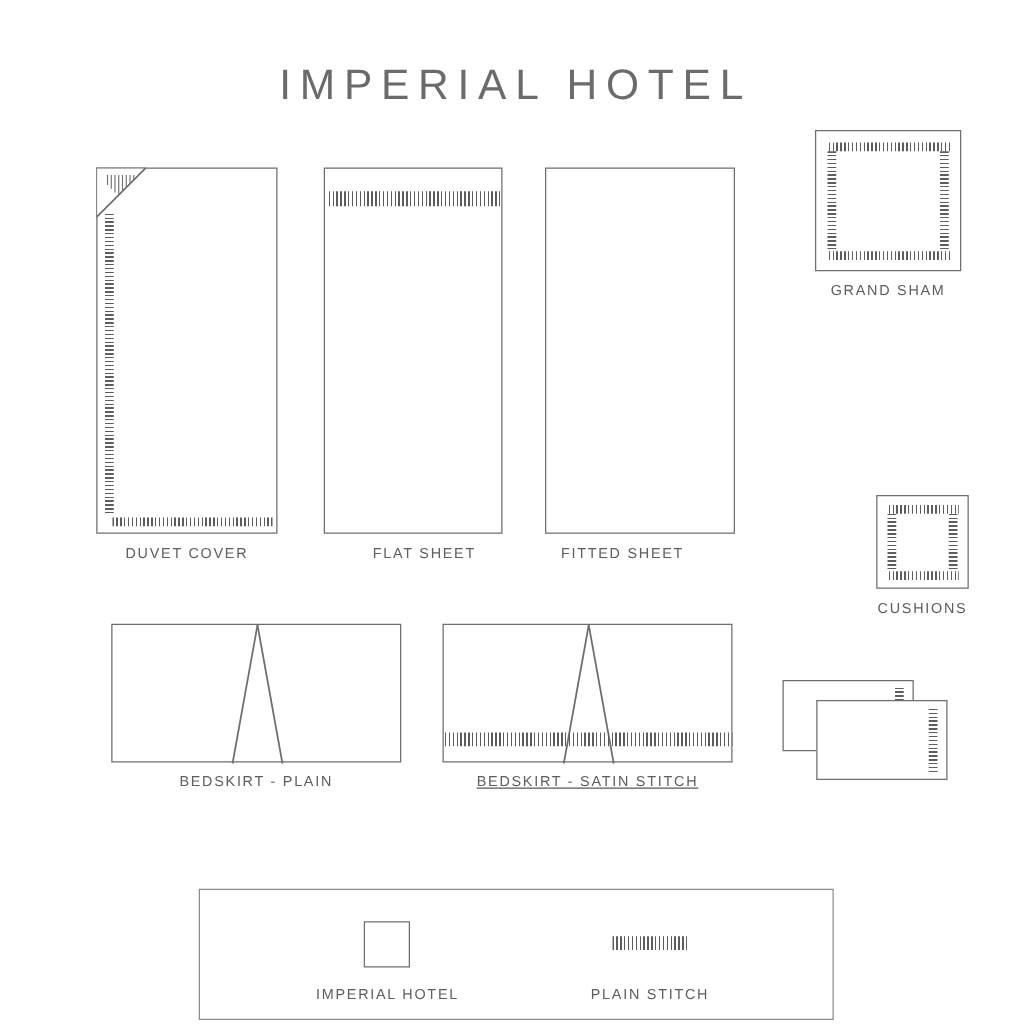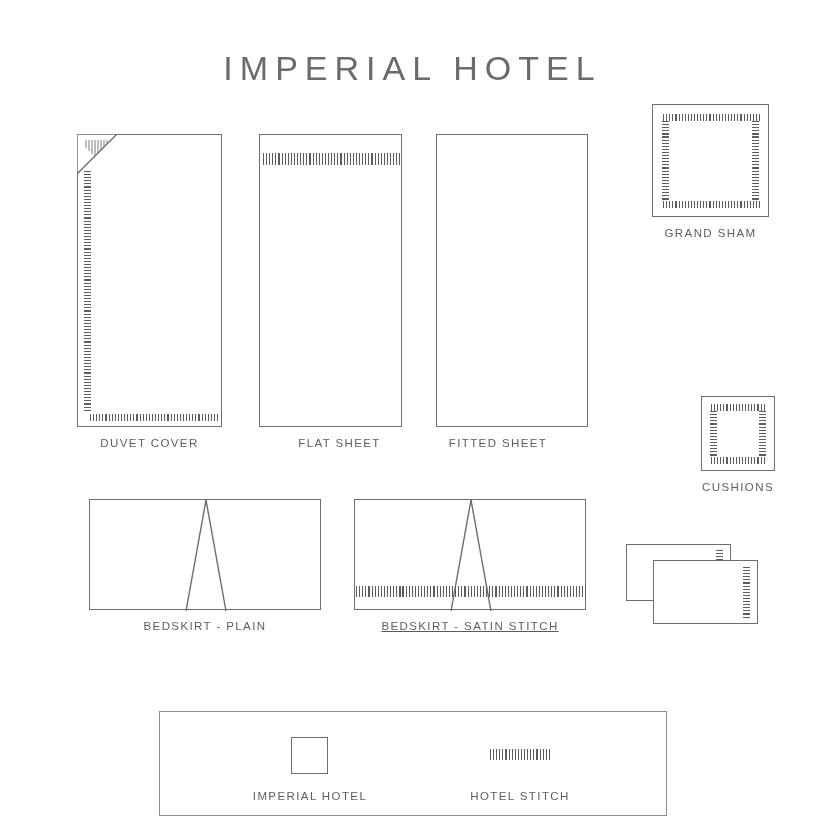--- a/index.html
+++ b/index.html
@@ -202,16 +202,16 @@
     </div>
   </div>
 
   <div class="legend" style="left:159px; top:695px; width:508px; height:105px;">
 
     <div style="position:absolute; left:131px; top:25px; width:37px; height:37px;
                 box-sizing:border-box; border:1.4px solid #6e6e6e; background:#ffffff;"></div>
     <div class="legend-label" style="left:50px; top:78px; width:200px;">IMPERIAL HOTEL</div>
 
     <div class="stitch-h" style="left:330px; top:37px; width:60px; height:11px;"></div>
-    <div class="legend-label" style="left:260px; top:78px; width:200px;">HOTEL STITCH</div>
+    <div class="legend-label" style="left:260px; top:78px; width:200px;">PLAIN STITCH</div>
   </div>
 
 </div>
 
 </body></html>

